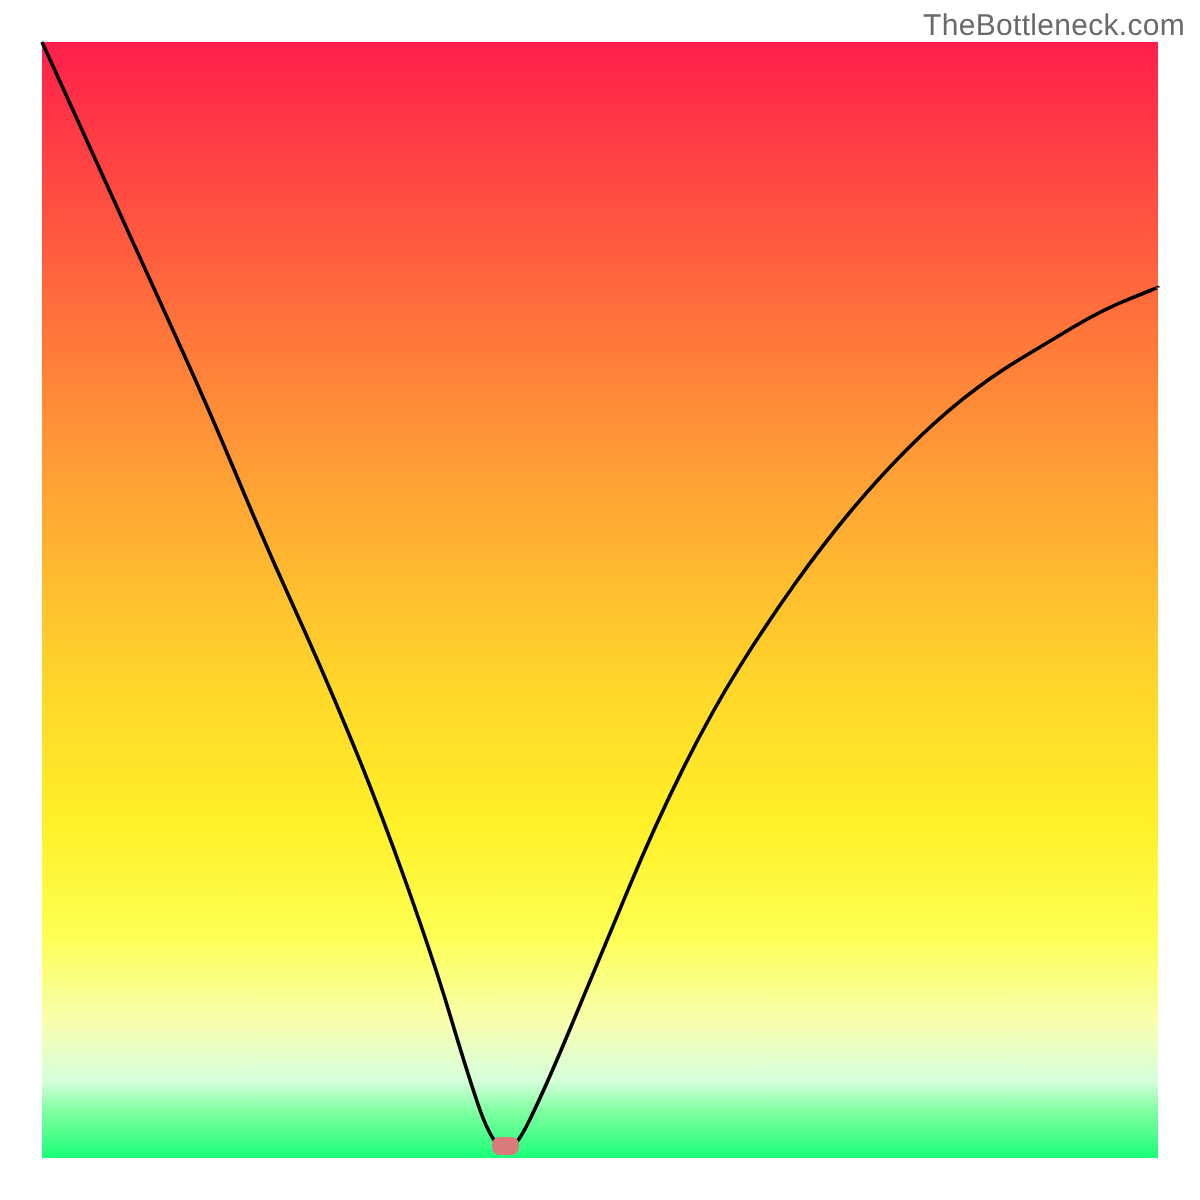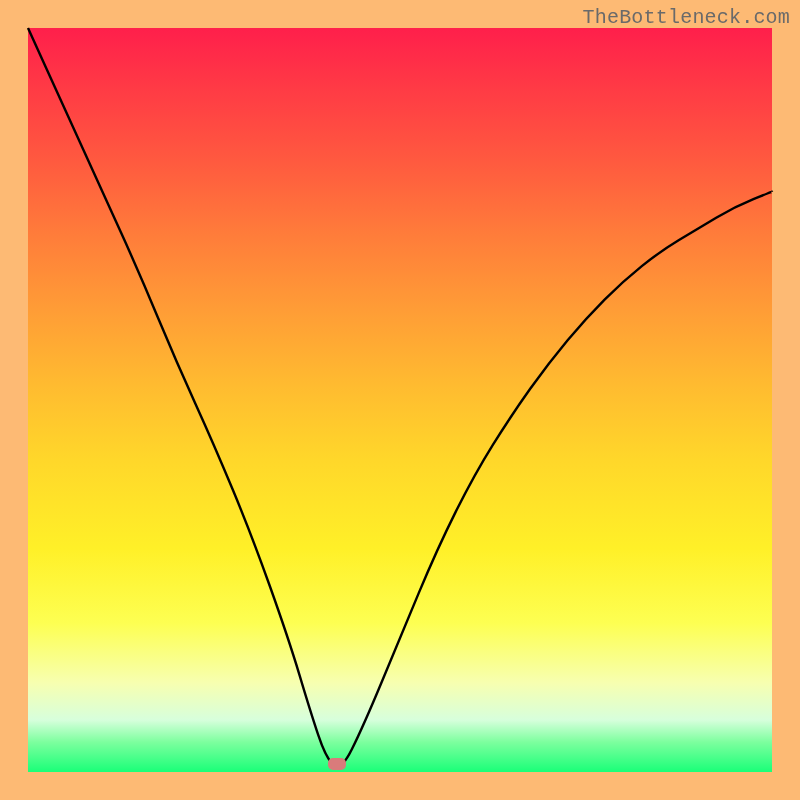--- a/index.html
+++ b/index.html
@@ -8,22 +8,21 @@
     width: 800px;
     height: 800px;
     overflow: hidden;
     background: #000;
     font-family: Arial, Helvetica, sans-serif;
   }
   .frame {
     position: relative;
     width: 800px;
     height: 800px;
-    background: #fdba74;
-    font-family: Liberation Mono, monospace;
+    background: #ffffff;
   }
   .plot {
     position: absolute;
     left: 28px;
     top: 28px;
     width: 744px;
     height: 744px;
     background: linear-gradient(to bottom,
       #ff1f4b 0%,
       #ff3a45 8%,

